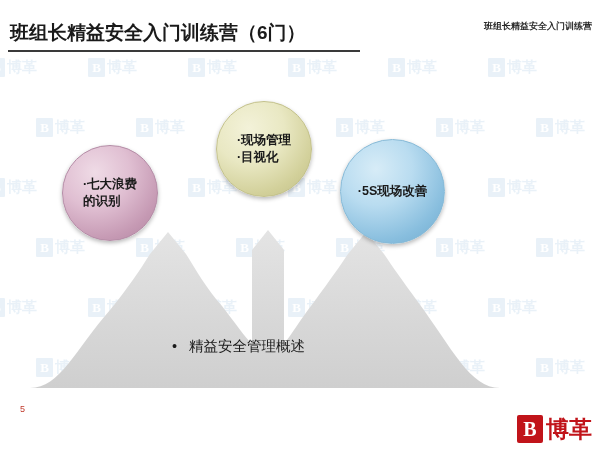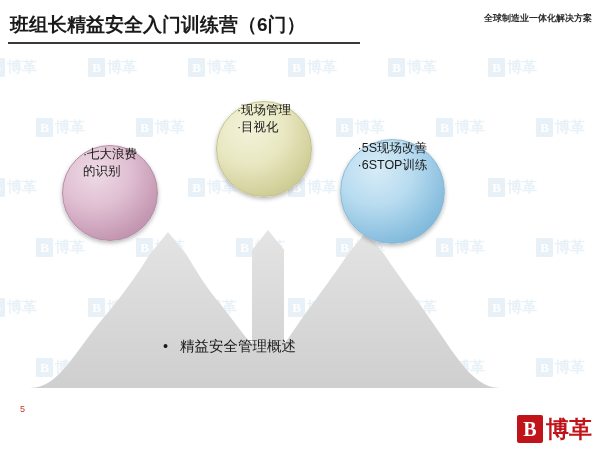--- a/index.html
+++ b/index.html
@@ -43,21 +43,21 @@
     margin-left:2px;
     color:#b9d4ea;
     font-size:15px;
     font-weight:bold;
     letter-spacing:0px;
     white-space:nowrap;
   }
 
   
   .title-bar{
-    position:absolute;left:0;top:4px;width:600px;height:42px;z-index:4;
+    position:absolute;left:0;top:12px;width:600px;height:42px;z-index:4;
   }
   .title-text{
     position:absolute;left:10px;top:8px;
     font-size:19px;font-weight:bold;color:#1a1a1a;
     white-space:nowrap;
     letter-spacing:0px;
   }
   .title-underline{
     position:absolute;left:8px;top:38px;width:352px;height:2px;
     background:#3a3a3a;
@@ -71,24 +71,25 @@
 
   
   .mountain{
     position:absolute;left:0;top:120px;width:600px;height:290px;z-index:2;
   }
 
   
   .bubble{
     position:absolute;z-index:3;
     border-radius:50%;
-    display:flex;justify-content:center;
+    display:flex;align-items:center;justify-content:center;
     text-align:left;
     color:#1a1a1a;
     box-sizing:border-box;
+    font-weight:bold;
   }
   .bubble .lines{
     padding:0 6px;
     line-height:17px;
     font-size:12.5px;
   }
   .bubble .lines div{white-space:nowrap;}
 
   #bubble-waste{
     left:62px;top:145px;width:96px;height:96px;
@@ -103,21 +104,21 @@
     box-shadow:0 2px 4px rgba(0,0,0,.28);
   }
   #bubble-5s{
     left:340px;top:139px;width:105px;height:105px;
     background:radial-gradient(circle at 34% 28%, #d7ecf7 0%, #b9dcf0 36%, #88bede 72%, #6fa9cd 100%);
     border:1px solid #86b9d6;
     box-shadow:0 2px 4px rgba(0,0,0,.28);
   }
 
   .base-label{
-    position:absolute;left:163px;top:337px;z-index:4;
+    position:absolute;left:172px;top:337px;z-index:4;
     font-size:14.5px;color:#1a1a1a;white-space:nowrap;
   }
   .base-label .bullet{margin-right:12px;}
 
   
   .page-num{
     position:absolute;left:20px;top:404px;z-index:5;
     font-size:9px;color:#c0392b;
   }
   .logo{
@@ -324,33 +325,32 @@
   <div class="bubble" id="bubble-site">
     <div class="lines">
       <div>·现场管理</div>
       <div>·目视化</div>
     </div>
   </div>
 
   <div class="bubble" id="bubble-5s">
     <div class="lines">
       <div>·5S现场改善</div>
-      <div>·6STOP训练</div>
     </div>
   </div>
 
   <div class="base-label">
     <span class="bullet">•</span><span>精益安全管理概述</span>
   </div>
 
   <div class="title-bar">
     <div class="title-text">班组长精益安全入门训练营（6门）</div>
     <div class="title-underline"></div>
     <div class="header-right">
-      <div>全球制造业一体化解决方案</div>
+      <div>班组长精益安全入门训练营</div>
     </div>
   </div>
 
   <div class="page-num">5</div>
   <div class="logo">
     <div class="logo-mark">B</div>
     <div class="logo-text">博革</div>
   </div>
 
 </div>

